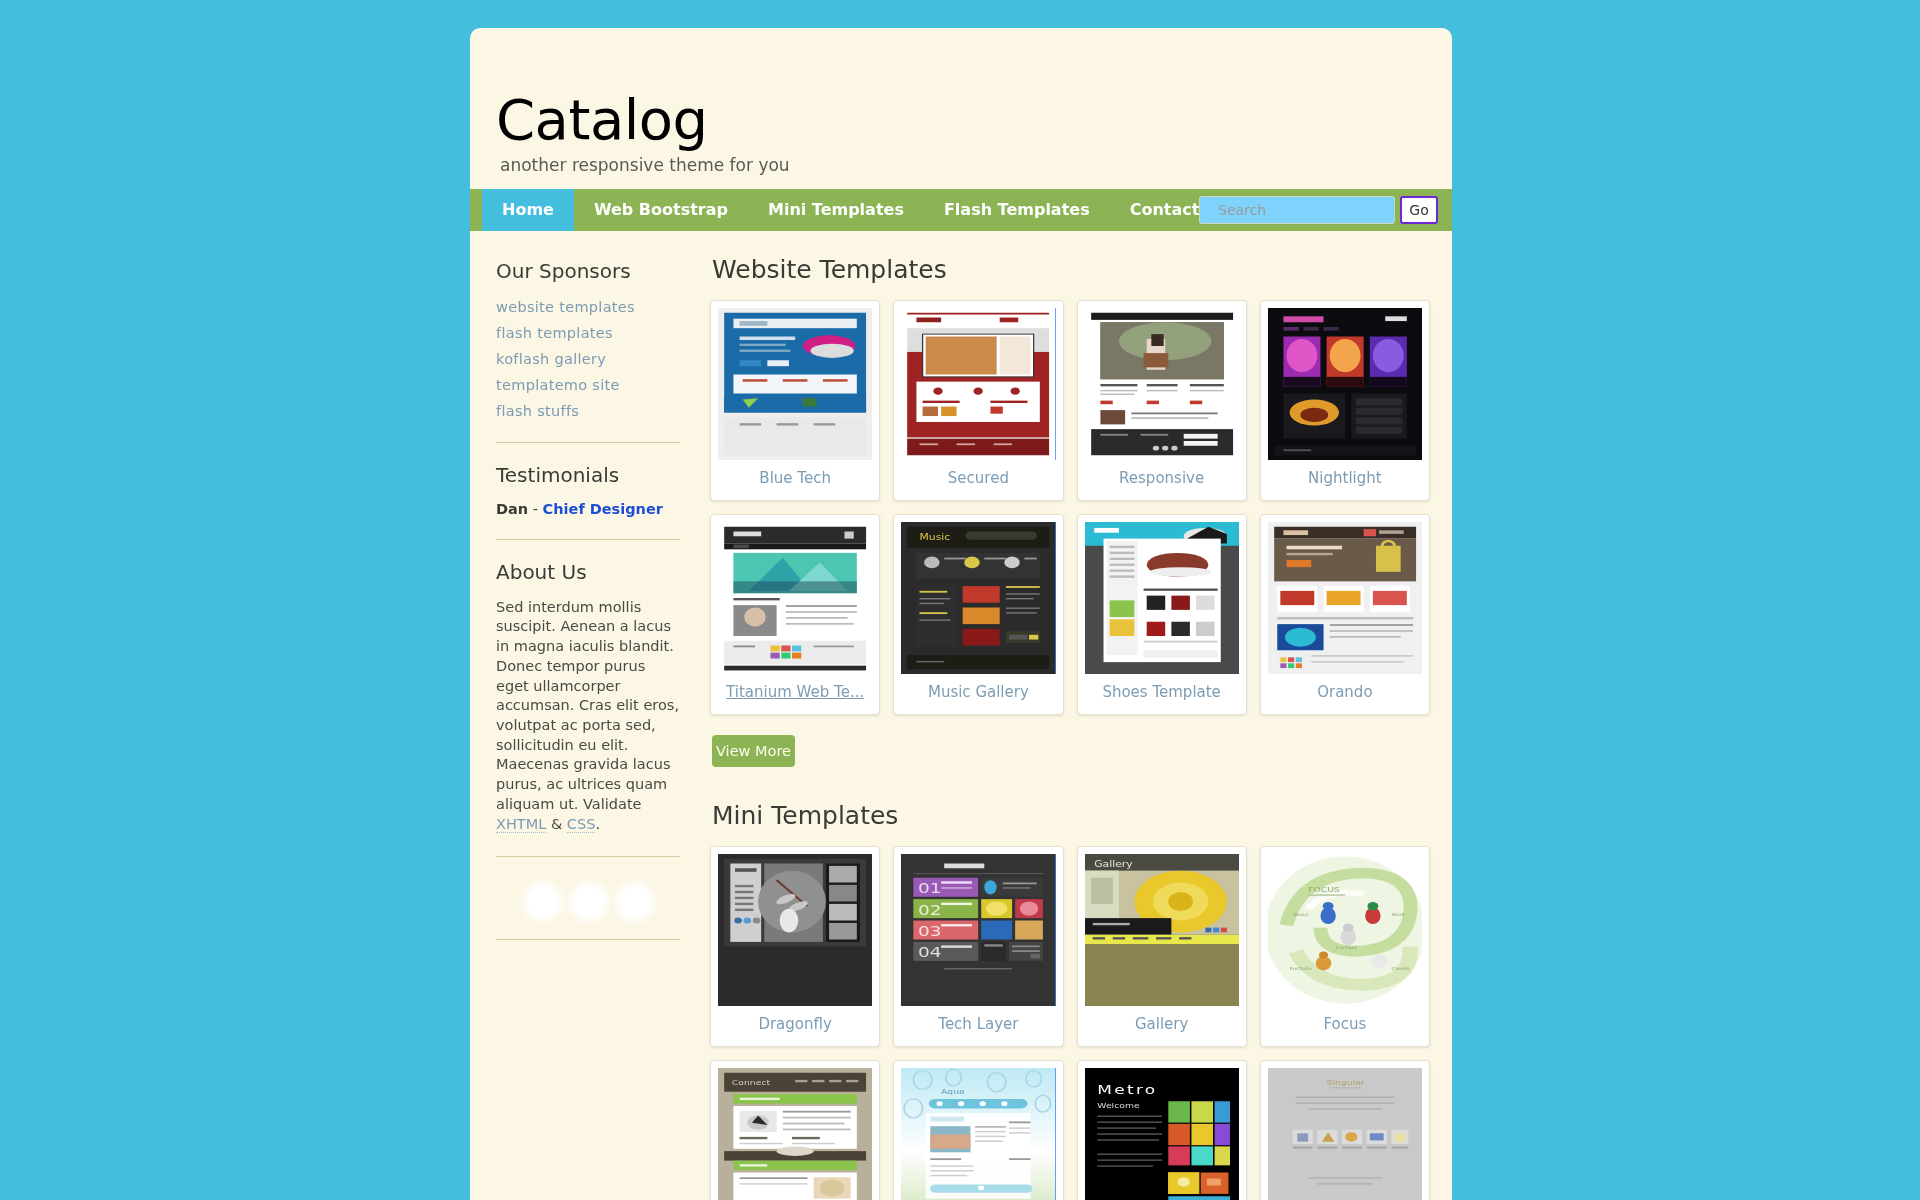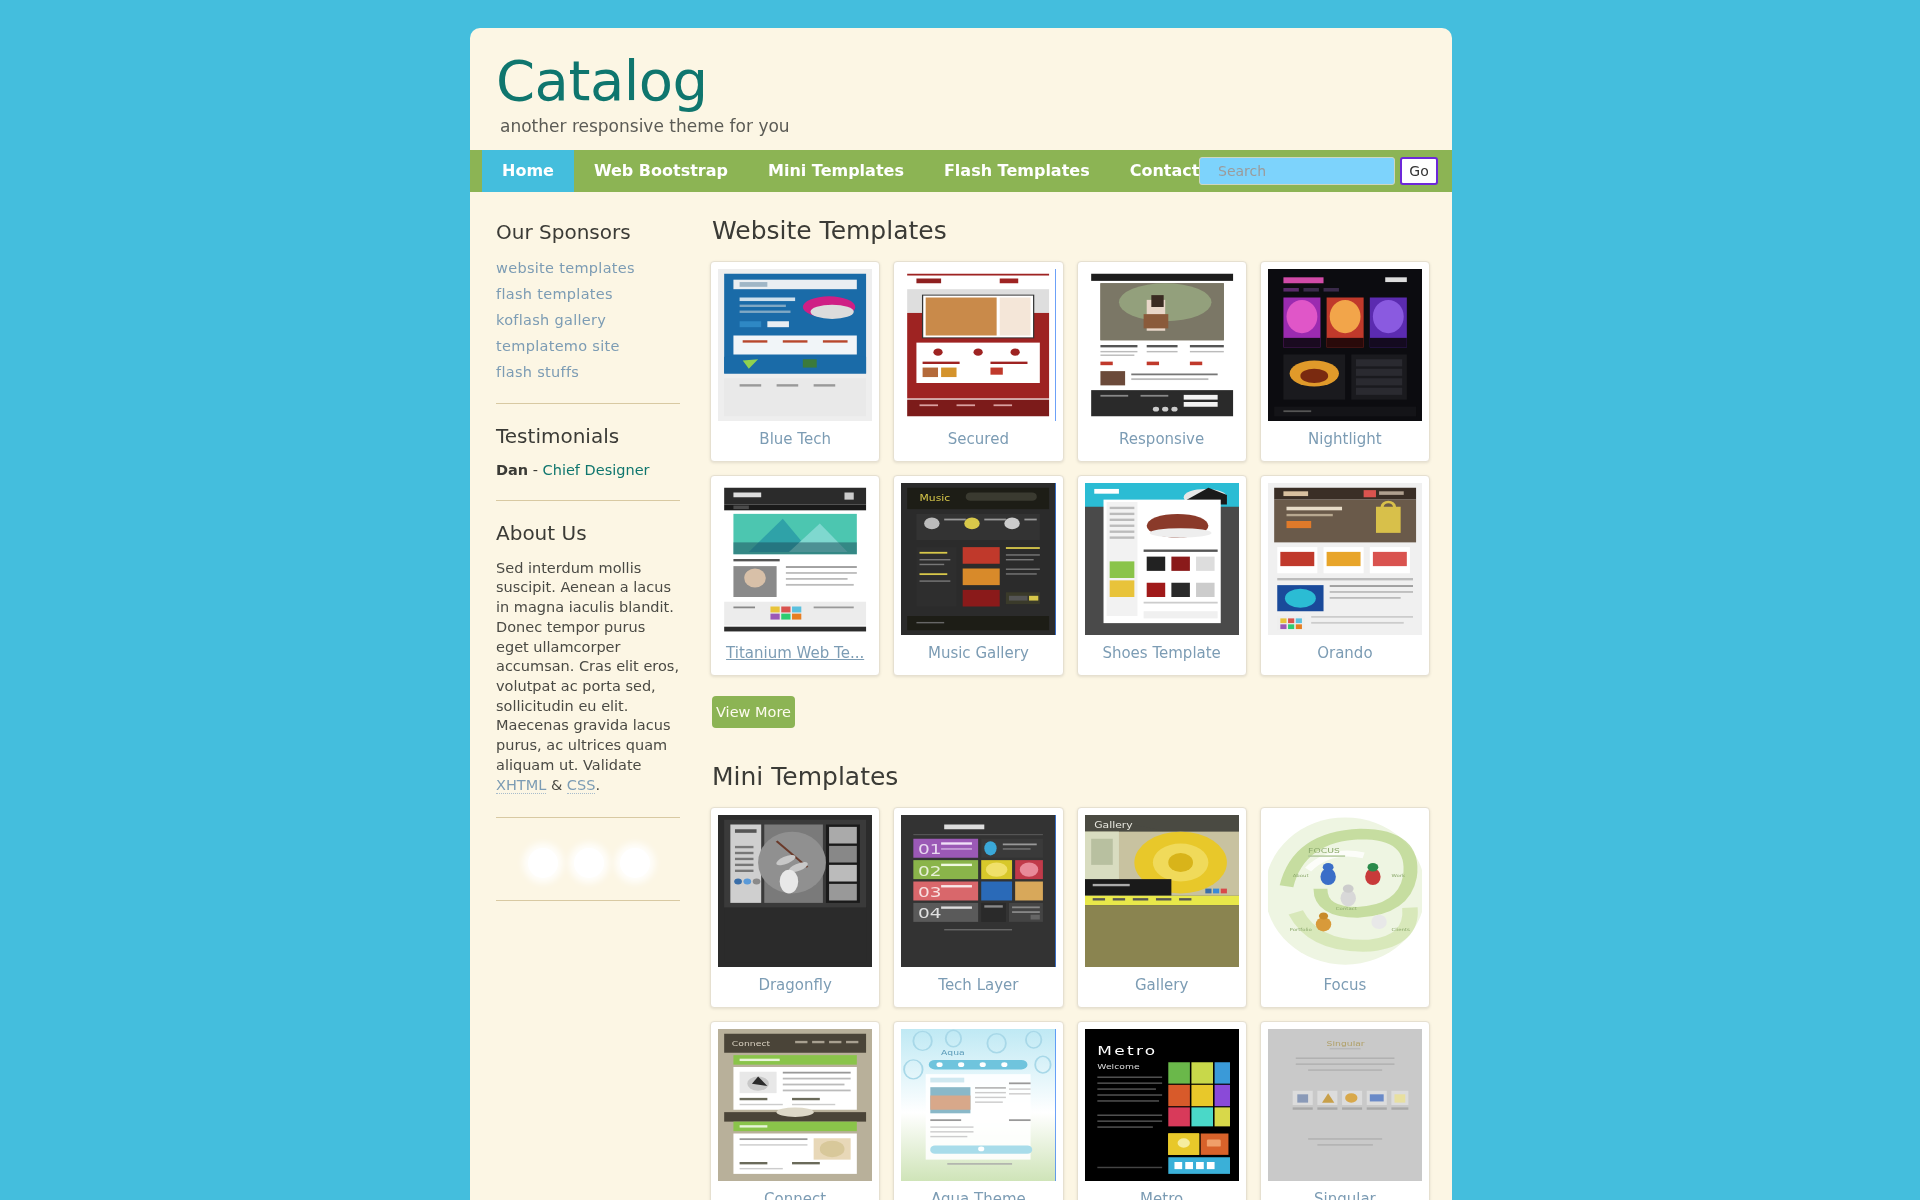--- a/index.html
+++ b/index.html
@@ -23,23 +23,24 @@
     border-radius: 10px 10px 0 0;
   }
   
   .site-header {
     padding: 22px 26px 14px 26px;
   }
   .site-title {
     font-family: "DejaVu Sans", sans-serif;
     font-size: 56px;
     font-weight: 400;
-    color: #0f766e;
+    color: #000000;
     letter-spacing: -0.5px;
     line-height: 1.12;
+    margin-top: 39px;
   }
   .site-tagline {
     font-size: 17px;
     color: #5b5b55;
     margin-top: 3px;
     margin-left: 4px;
     font-weight: 400;
   }
   
   .navbar {
@@ -123,21 +124,21 @@
     line-height: 1.36;
     color: #4a4a44;
   }
   .side-text .dotted {
     color: #7c9cb4;
     text-decoration: none;
     border-bottom: 1px dotted #a8bccc;
   }
   .testimonial-author { margin-top: 2px; font-size: 14.5px; color: #3b3b36; }
   .testimonial-author b { font-weight: 700; }
-  .testimonial-author .role { color: #0f766e; font-weight: 400; text-decoration: none; }
+  .testimonial-author .role { color: #1d4ed8; font-weight: 700; text-decoration: none; }
   .socials { display: flex; gap: 16px; margin: 30px 0 0 32px; }
   .social-dot {
     width: 30px; height: 30px;
     border-radius: 50%;
     background: #ffffff;
     box-shadow: 0 0 7px 5px rgba(255,255,255,0.85);
     cursor: pointer;
   }
   
   .main {

